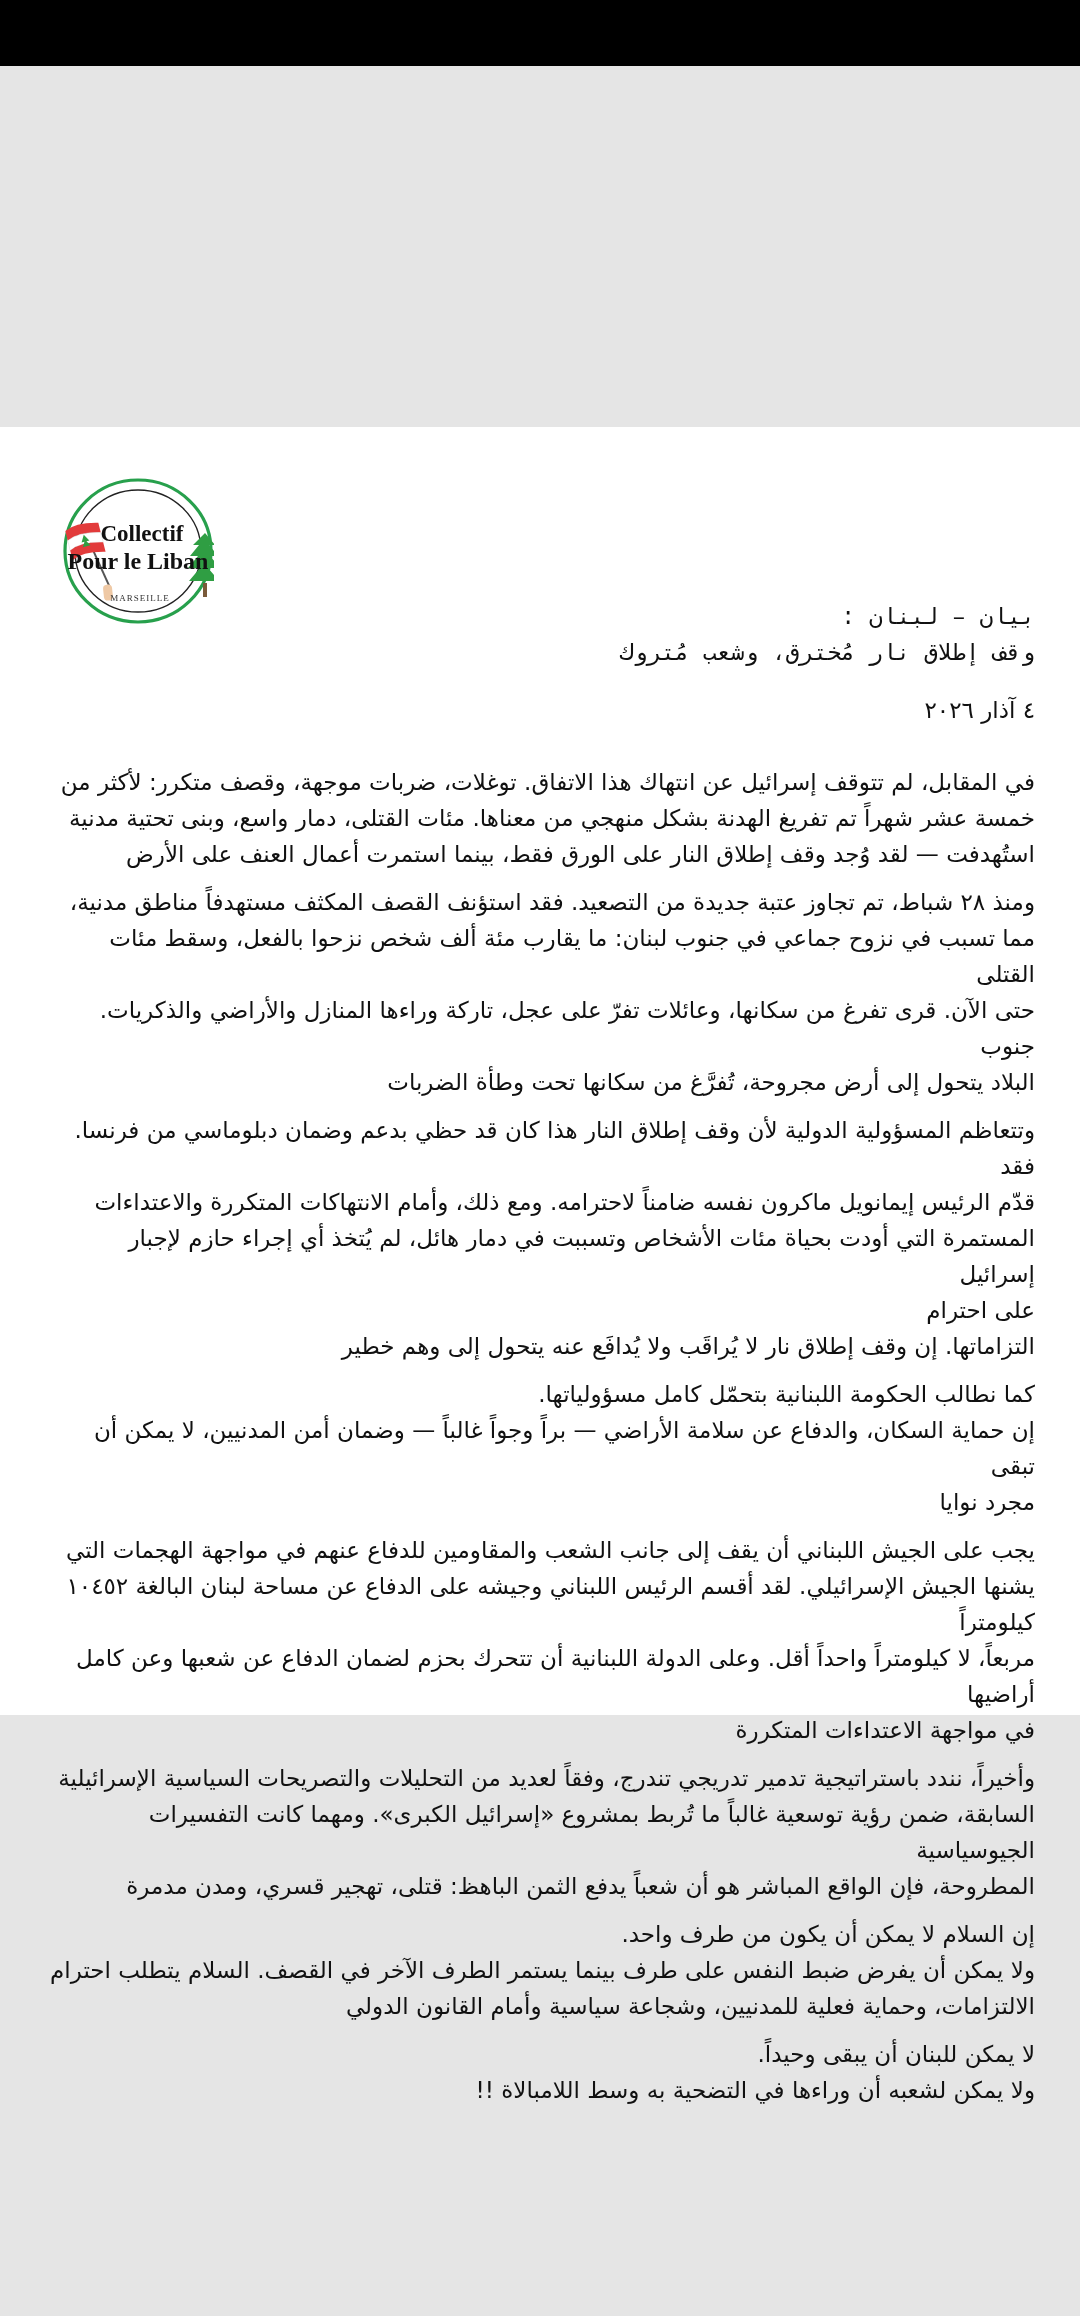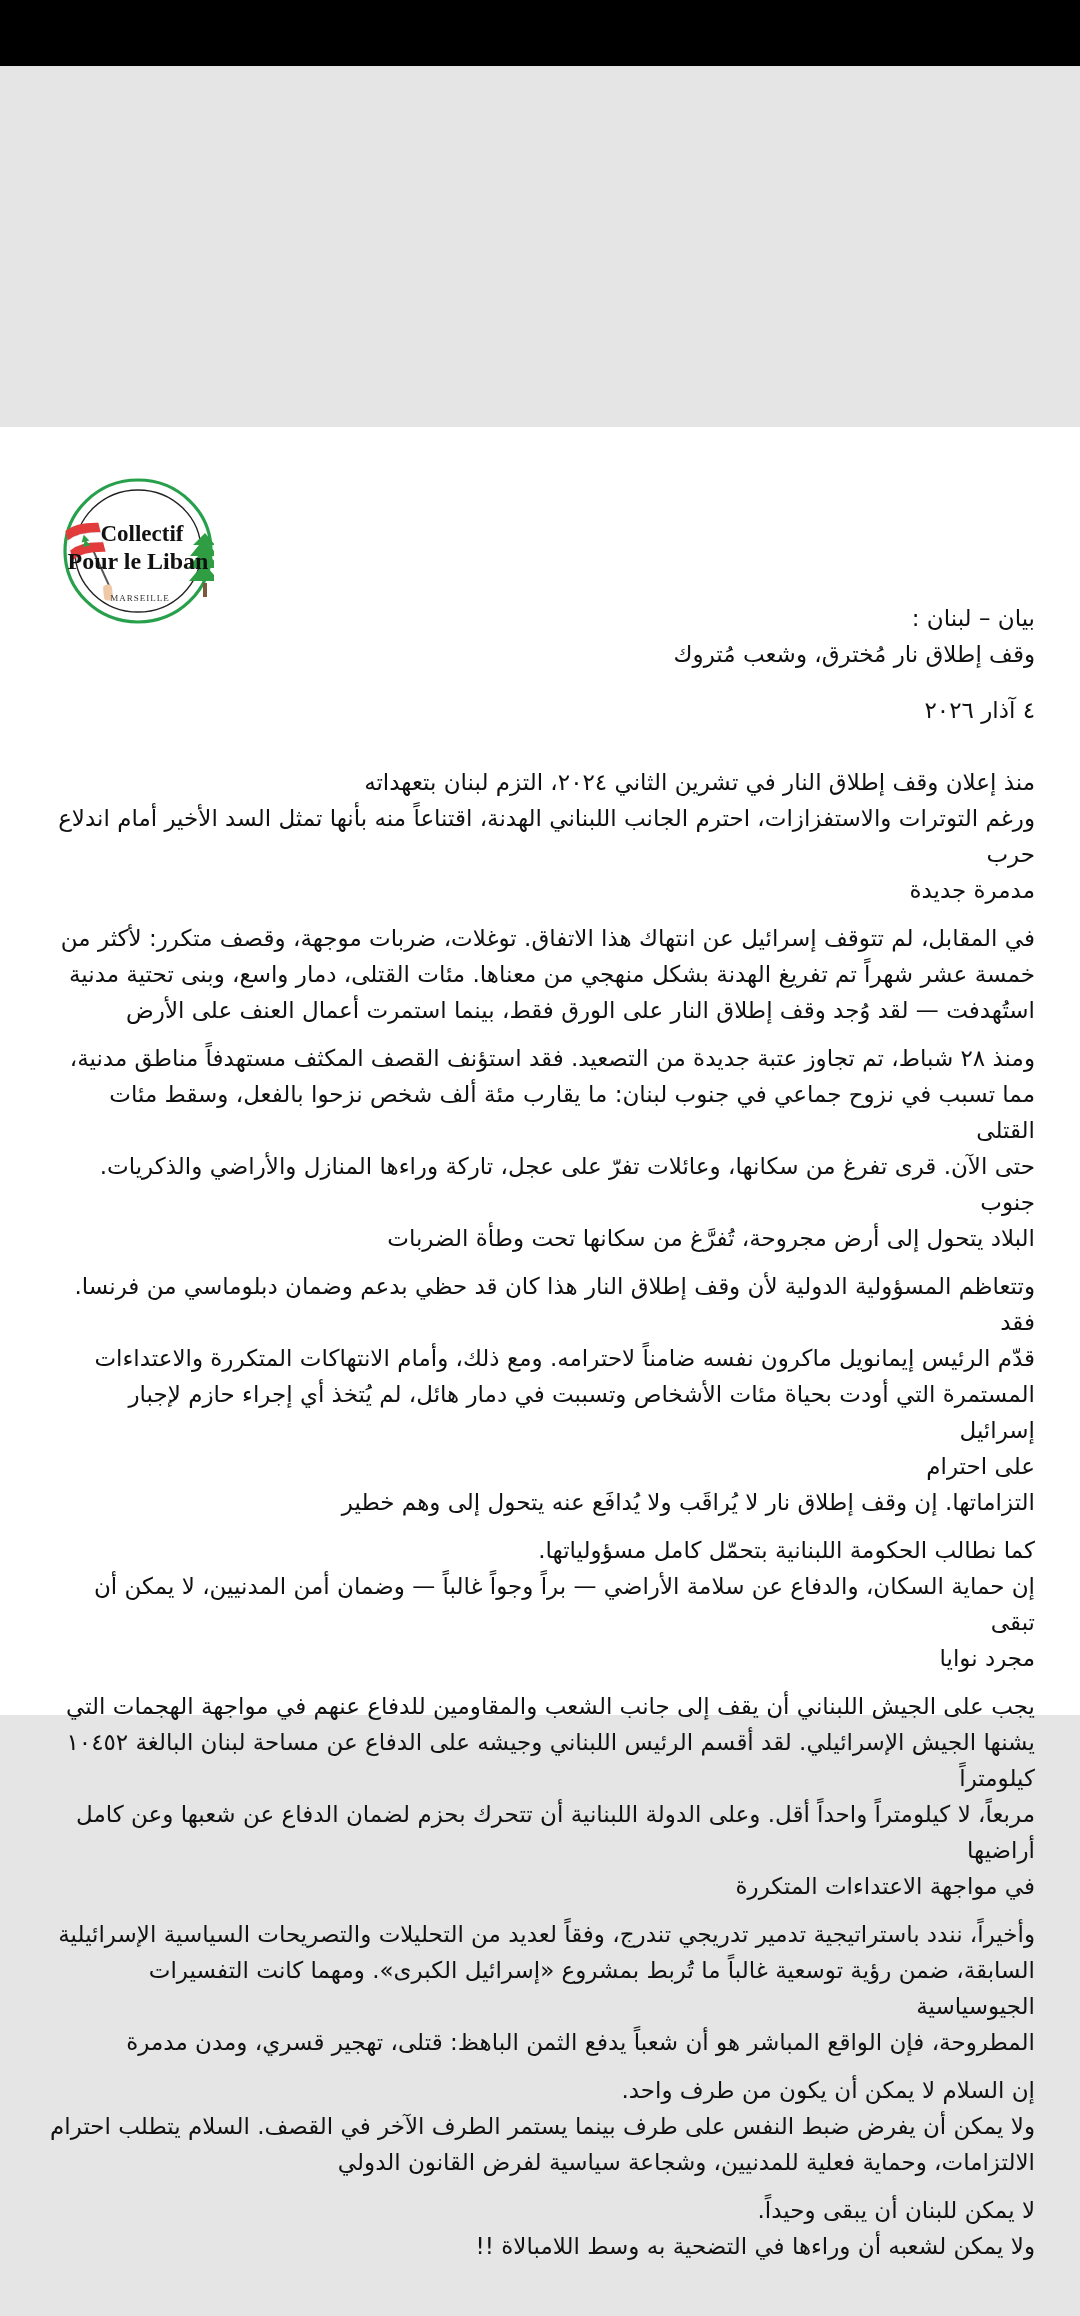--- a/index.html
+++ b/index.html
@@ -29,21 +29,21 @@
     width:1080px;height:1528px;
     box-sizing:border-box;
     padding:173px 45px 0 50px;
     direction:rtl;
     text-align:right;
     color:#111;
     font-size:23px;
     line-height:36px;
   }
   .doc .block{white-space:pre-line;margin:0 0 12px 0;}
-  .doc .title-block{margin-bottom:20px;}
+  .doc .title-block{margin-bottom:20px;font-family:Liberation Mono, monospace;}
   .doc .date-line{margin-bottom:36px;}
   .logo-serif{font-family:"Liberation Serif","DejaVu Serif",serif;font-weight:bold;}
 </style>
 </head>
 <body>
 
 <div class="screen">
 
   <div class="top-bar"></div>
 
@@ -75,23 +75,20 @@
         <text x="76" y="94" text-anchor="middle" class="logo-serif" font-size="24" fill="#111111">Pour le Liban</text>
         <text x="78" y="126" text-anchor="middle" font-family="Liberation Serif, DejaVu Serif, serif" font-size="9" letter-spacing="1" fill="#333333">MARSEILLE</text>
       </svg>
     </div>
 
     <div class="doc">
       <div class="block title-block">بيان – لبنان :
 وقف إطلاق نار مُخترق، وشعب مُتروك</div>
       <div class="block date-line">٤ آذار ٢٠٢٦</div>
 
-      <div class="block">منذ إعلان وقف إطلاق النار في تشرين الثاني ٢٠٢٤، التزم لبنان بتعهداته
-ورغم التوترات والاستفزازات، احترم الجانب اللبناني الهدنة، اقتناعاً منه بأنها تمثل السد الأخير أمام اندلاع حرب
-مدمرة جديدة</div>
       <div class="block">في المقابل، لم تتوقف إسرائيل عن انتهاك هذا الاتفاق. توغلات، ضربات موجهة، وقصف متكرر: لأكثر من
 خمسة عشر شهراً تم تفريغ الهدنة بشكل منهجي من معناها. مئات القتلى، دمار واسع، وبنى تحتية مدنية
 استُهدفت — لقد وُجد وقف إطلاق النار على الورق فقط، بينما استمرت أعمال العنف على الأرض</div>
       <div class="block">ومنذ ٢٨ شباط، تم تجاوز عتبة جديدة من التصعيد. فقد استؤنف القصف المكثف مستهدفاً مناطق مدنية،
 مما تسبب في نزوح جماعي في جنوب لبنان: ما يقارب مئة ألف شخص نزحوا بالفعل، وسقط مئات القتلى
 حتى الآن. قرى تفرغ من سكانها، وعائلات تفرّ على عجل، تاركة وراءها المنازل والأراضي والذكريات. جنوب
 البلاد يتحول إلى أرض مجروحة، تُفرَّغ من سكانها تحت وطأة الضربات</div>
       <div class="block">وتتعاظم المسؤولية الدولية لأن وقف إطلاق النار هذا كان قد حظي بدعم وضمان دبلوماسي من فرنسا. فقد
 قدّم الرئيس إيمانويل ماكرون نفسه ضامناً لاحترامه. ومع ذلك، وأمام الانتهاكات المتكررة والاعتداءات
 المستمرة التي أودت بحياة مئات الأشخاص وتسببت في دمار هائل، لم يُتخذ أي إجراء حازم لإجبار إسرائيل
@@ -102,19 +99,19 @@
 مجرد نوايا</div>
       <div class="block">يجب على الجيش اللبناني أن يقف إلى جانب الشعب والمقاومين للدفاع عنهم في مواجهة الهجمات التي
 يشنها الجيش الإسرائيلي. لقد أقسم الرئيس اللبناني وجيشه على الدفاع عن مساحة لبنان البالغة ١٠٤٥٢ كيلومتراً
 مربعاً، لا كيلومتراً واحداً أقل. وعلى الدولة اللبنانية أن تتحرك بحزم لضمان الدفاع عن شعبها وعن كامل أراضيها
 في مواجهة الاعتداءات المتكررة</div>
       <div class="block">وأخيراً، نندد باستراتيجية تدمير تدريجي تندرج، وفقاً لعديد من التحليلات والتصريحات السياسية الإسرائيلية
 السابقة، ضمن رؤية توسعية غالباً ما تُربط بمشروع «إسرائيل الكبرى». ومهما كانت التفسيرات الجيوسياسية
 المطروحة، فإن الواقع المباشر هو أن شعباً يدفع الثمن الباهظ: قتلى، تهجير قسري، ومدن مدمرة</div>
       <div class="block">إن السلام لا يمكن أن يكون من طرف واحد.
 ولا يمكن أن يفرض ضبط النفس على طرف بينما يستمر الطرف الآخر في القصف. السلام يتطلب احترام
-الالتزامات، وحماية فعلية للمدنيين، وشجاعة سياسية لفرض القانون الدولي</div>
+الالتزامات، وحماية فعلية للمدنيين، وشجاعة سياسية وأمام القانون الدولي</div>
       <div class="block">لا يمكن للبنان أن يبقى وحيداً.
 ولا يمكن لشعبه أن وراءها في التضحية به وسط اللامبالاة !!</div>
     </div>
 
   </div>
 </div>
 
 </body></html>

